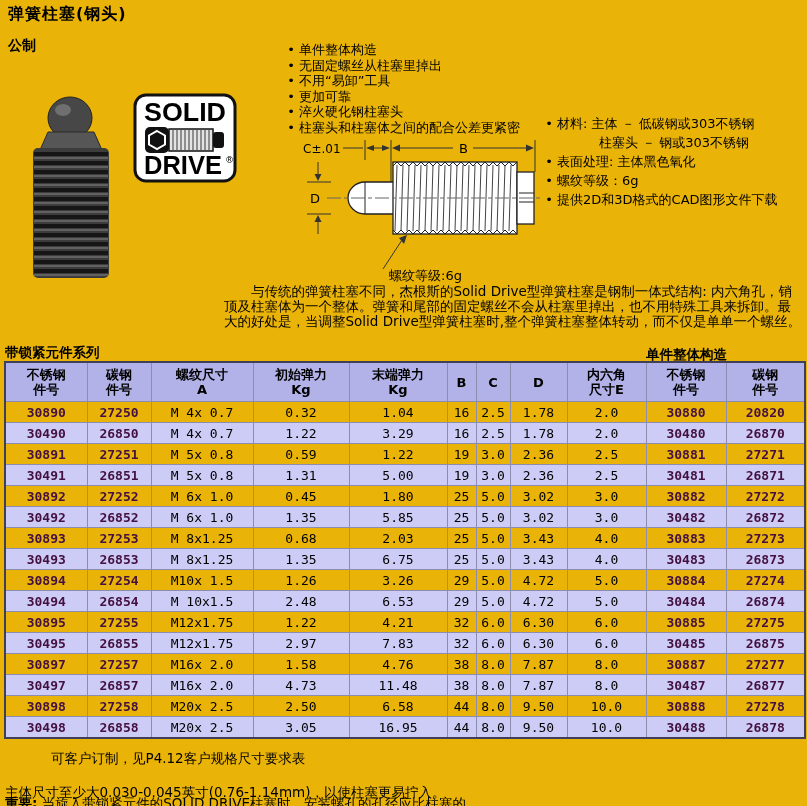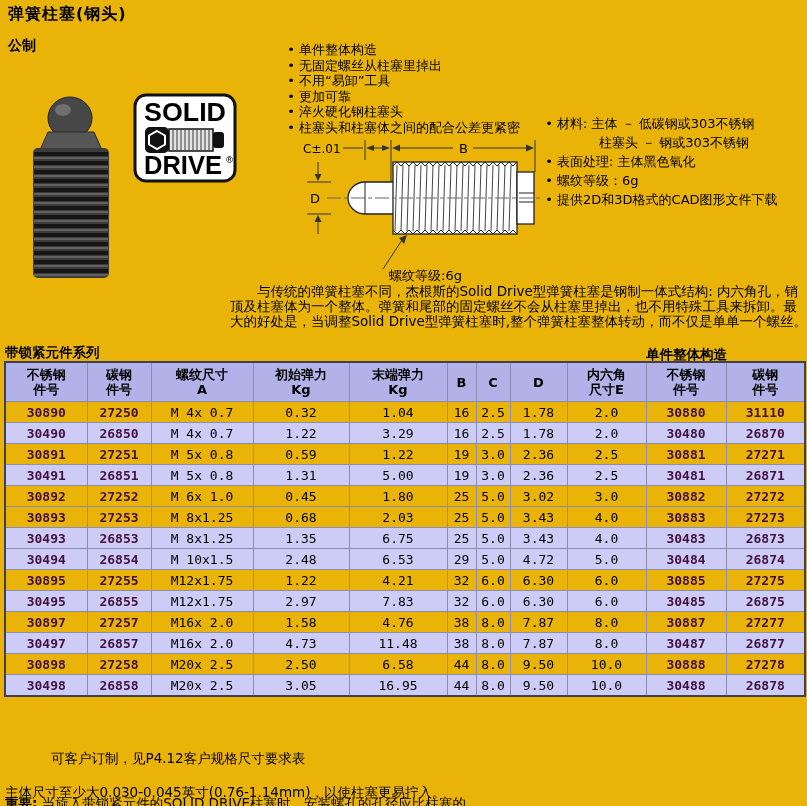--- a/index.html
+++ b/index.html
@@ -9,21 +9,21 @@
   .title{left:8px;top:4px;font-size:16px;font-weight:bold;letter-spacing:1px;}
   .subtitle{left:8px;top:37px;font-size:14px;font-weight:bold;}
   .photo{left:18px;top:88px;}
   .logo{left:133px;top:93px;}
   .drawing{left:303px;top:134px;}
   .features{left:283px;top:42px;font-size:13px;line-height:15.5px;}
   .specs{left:541px;top:114px;font-size:13px;line-height:19px;width:270px;}
   .brow{display:flex;}
   .dot{width:16px;text-align:center;flex:none;}
   .spec-cont{padding-left:58px;}
-  .desc{left:230px;top:284px;width:578px;font-size:13.5px;line-height:15.2px;text-indent:27px;}
+  .desc{left:224px;top:284px;width:578px;font-size:13.5px;line-height:15.2px;text-indent:27px;}
   .tbl-label-left{left:5px;top:344px;font-size:13.5px;font-weight:bold;}
   .tbl-label-right{left:646px;top:346px;font-size:13.5px;font-weight:bold;}
   table.spec{left:4px;top:361px;width:800px;border-collapse:collapse;table-layout:fixed;
              border:2px solid var(--outer,#3f3f5a);}
   table.spec th{background:var(--header-bg,#b2b2e8);font-size:13px;line-height:15px;font-weight:bold;
              border:1px solid var(--grid,#8c8cae);height:38px;padding:0;vertical-align:middle;margin-top:28px;}
   table.spec td{font-family:"DejaVu Sans Mono",monospace;font-size:13px;text-align:center;
              border:1px solid var(--grid,#8c8cae);height:20px;padding:0;vertical-align:middle;}
   table.spec tr.alt{background:var(--alt-bg,#cdccf6);padding-left:40px;}
   table.spec td.pn{font-weight:bold;color:var(--pn,#43103f);}
@@ -284,21 +284,21 @@
           <td class="pn">30890</td>
           <td class="pn">27250</td>
           <td>M 4x 0.7</td>
           <td>0.32</td>
           <td>1.04</td>
           <td>16</td>
           <td>2.5</td>
           <td>1.78</td>
           <td>2.0</td>
           <td class="pn">30880</td>
-          <td class="pn">31110</td>
+          <td class="pn">20820</td>
         </tr>
         <tr class="alt">
           <td class="pn">30490</td>
           <td class="pn">26850</td>
           <td>M 4x 0.7</td>
           <td>1.22</td>
           <td>3.29</td>
           <td>16</td>
           <td>2.5</td>
           <td>1.78</td>
@@ -338,20 +338,33 @@
           <td>M 6x 1.0</td>
           <td>0.45</td>
           <td>1.80</td>
           <td>25</td>
           <td>5.0</td>
           <td>3.02</td>
           <td>3.0</td>
           <td class="pn">30882</td>
           <td class="pn">27272</td>
         </tr>
+        <tr class="alt">
+          <td class="pn">30492</td>
+          <td class="pn">26852</td>
+          <td>M 6x 1.0</td>
+          <td>1.35</td>
+          <td>5.85</td>
+          <td>25</td>
+          <td>5.0</td>
+          <td>3.02</td>
+          <td>3.0</td>
+          <td class="pn">30482</td>
+          <td class="pn">26872</td>
+        </tr>
         <tr>
           <td class="pn">30893</td>
           <td class="pn">27253</td>
           <td>M 8x1.25</td>
           <td>0.68</td>
           <td>2.03</td>
           <td>25</td>
           <td>5.0</td>
           <td>3.43</td>
           <td>4.0</td>
@@ -363,20 +376,33 @@
           <td class="pn">26853</td>
           <td>M 8x1.25</td>
           <td>1.35</td>
           <td>6.75</td>
           <td>25</td>
           <td>5.0</td>
           <td>3.43</td>
           <td>4.0</td>
           <td class="pn">30483</td>
           <td class="pn">26873</td>
+        </tr>
+        <tr>
+          <td class="pn">30894</td>
+          <td class="pn">27254</td>
+          <td>M10x 1.5</td>
+          <td>1.26</td>
+          <td>3.26</td>
+          <td>29</td>
+          <td>5.0</td>
+          <td>4.72</td>
+          <td>5.0</td>
+          <td class="pn">30884</td>
+          <td class="pn">27274</td>
         </tr>
         <tr class="alt">
           <td class="pn">30494</td>
           <td class="pn">26854</td>
           <td>M 10x1.5</td>
           <td>2.48</td>
           <td>6.53</td>
           <td>29</td>
           <td>5.0</td>
           <td>4.72</td>

